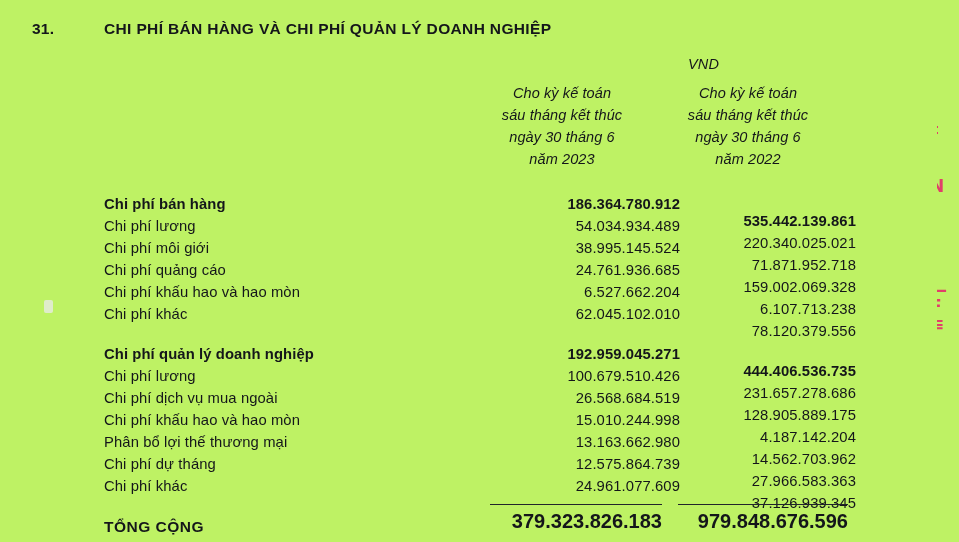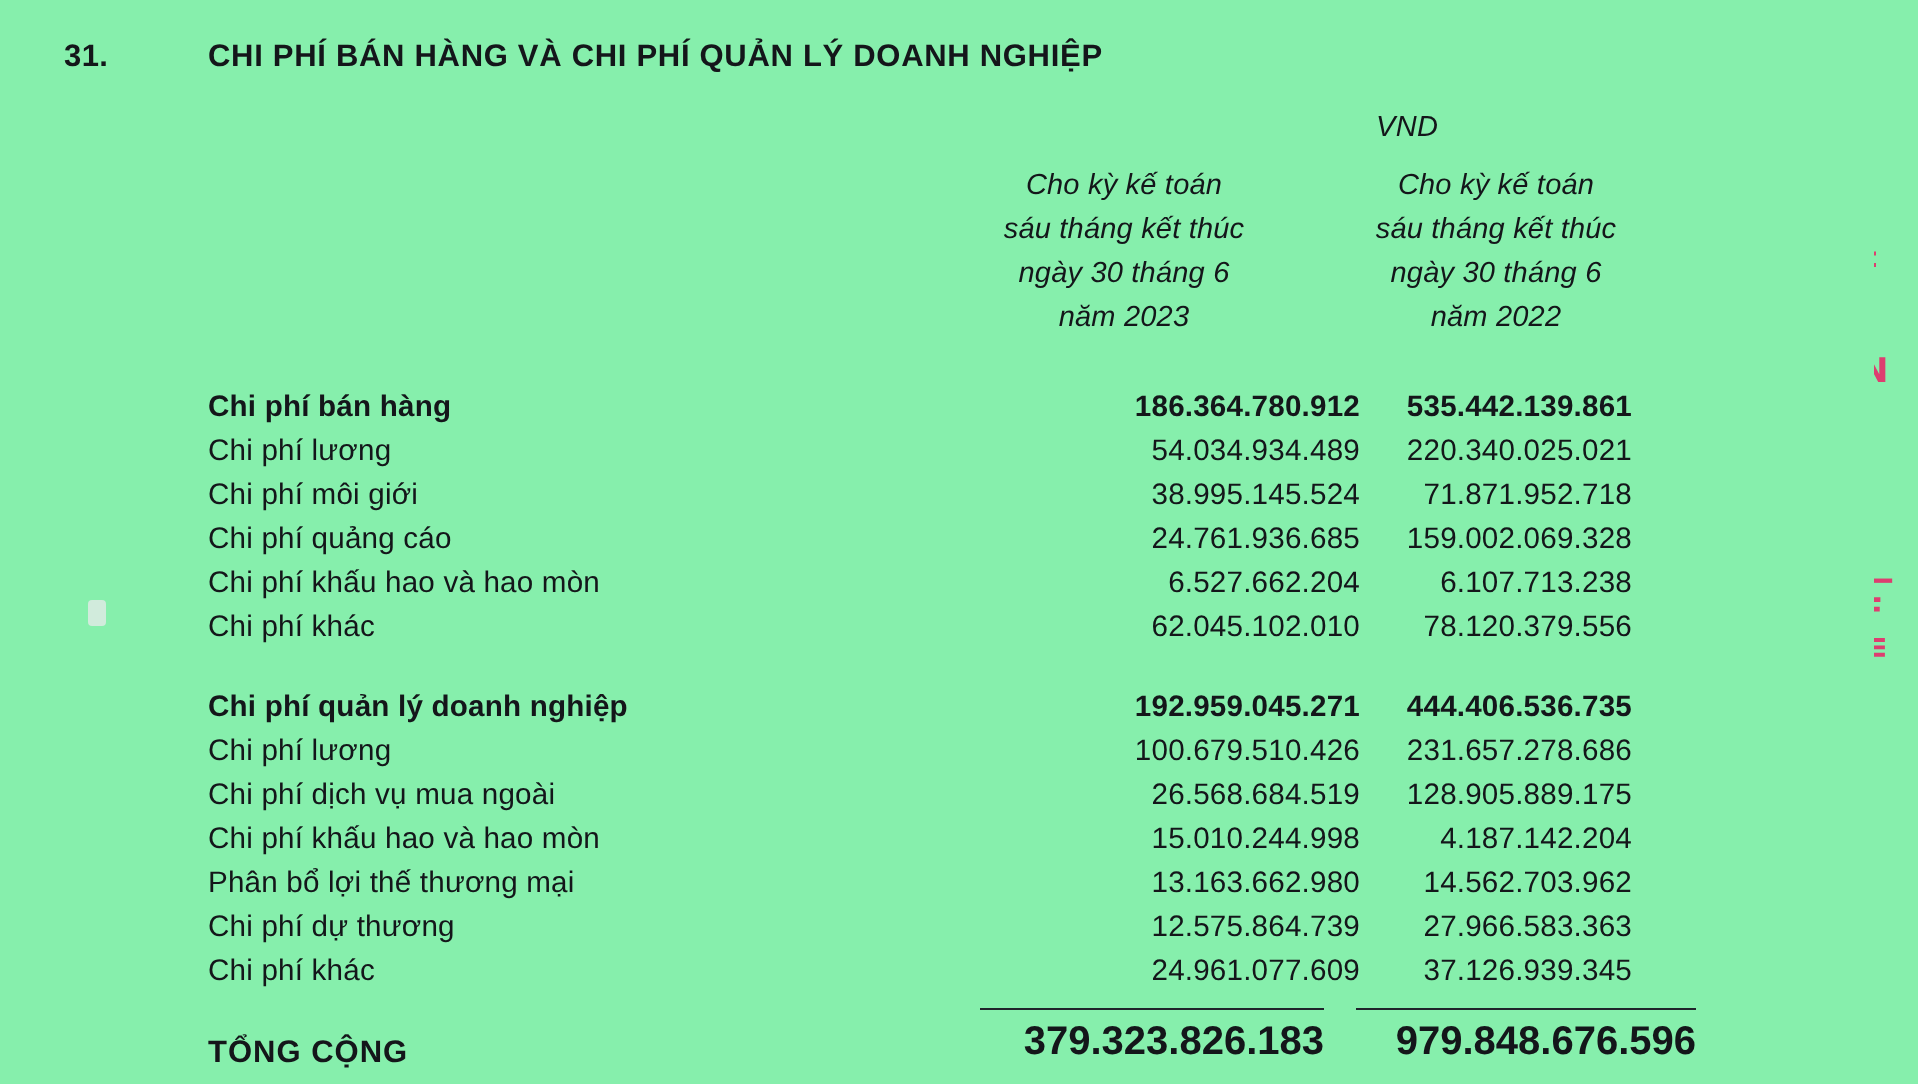--- a/index.html
+++ b/index.html
@@ -9,21 +9,21 @@
     background: #ffffff;
   }
   body {
     font-family: "Liberation Sans", "DejaVu Sans", sans-serif;
     color: #14161a;
   }
   #page {
     position: relative;
     width: 959px;
     height: 542px;
-    background: #86efac;
+    background: #bef264;
     overflow: hidden;
   }
 
   
   .note-heading {
     position: absolute;
     top: 20px;
     left: 0;
     width: 959px;
     height: 26px;
@@ -98,21 +98,21 @@
   .row .v1,
   .row .v2 {
     position: absolute;
     top: 0;
     text-align: right;
     font-size: 14.8px;
     white-space: nowrap;
     letter-spacing: 0.1px;
   }
   .row .v1 { left: 460px; width: 220px; }
-  .row .v2 { left: 596px; width: 220px; }
+  .row .v2 { left: 636px; width: 220px; margin-top: 17px; }
   .row.bold .label,
   .row.bold .v1,
   .row.bold .v2 { font-weight: bold; }
 
   .block-gap { height: 18px; }
 
   
   .rules {
     position: relative;
     height: 10px;
@@ -267,21 +267,21 @@
       <span class="label">Chi phí khấu hao và hao mòn</span>
       <span class="v1">15.010.244.998</span>
       <span class="v2">4.187.142.204</span>
     </div>
     <div class="row">
       <span class="label">Phân bổ lợi thế thương mại</span>
       <span class="v1">13.163.662.980</span>
       <span class="v2">14.562.703.962</span>
     </div>
     <div class="row">
-      <span class="label">Chi phí dự thương</span>
+      <span class="label">Chi phí dự tháng</span>
       <span class="v1">12.575.864.739</span>
       <span class="v2">27.966.583.363</span>
     </div>
     <div class="row">
       <span class="label">Chi phí khác</span>
       <span class="v1">24.961.077.609</span>
       <span class="v2">37.126.939.345</span>
     </div>
 
     <div class="rules">

